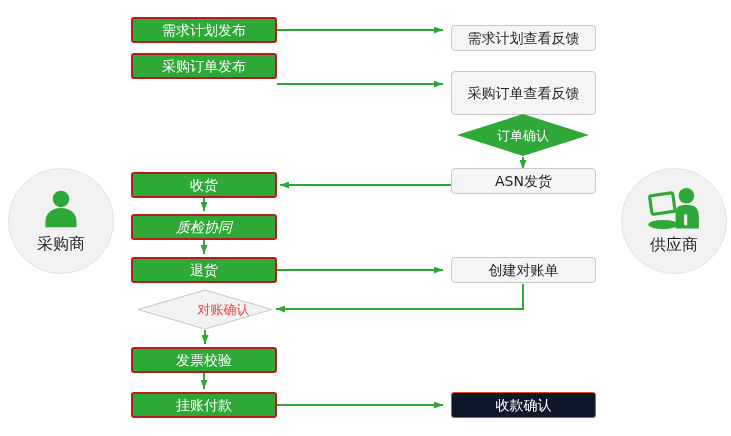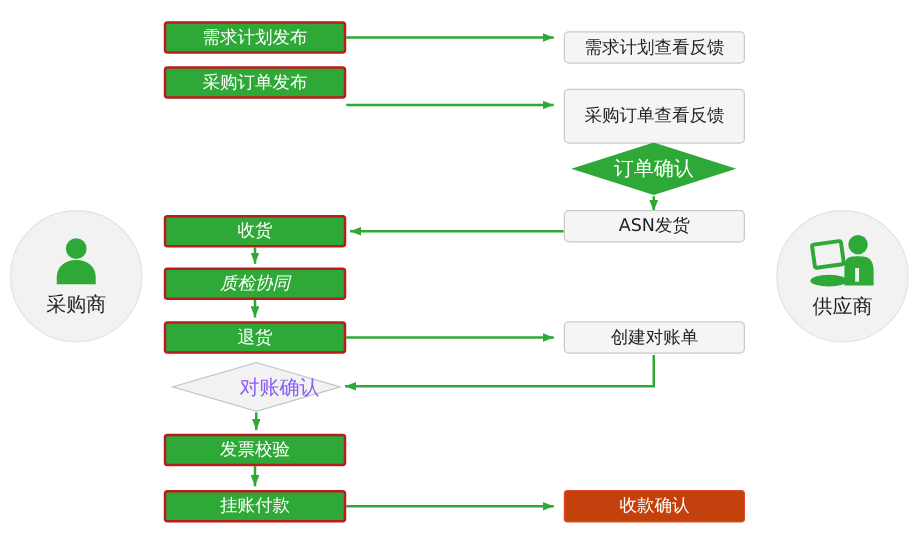--- a/index.html
+++ b/index.html
@@ -13,27 +13,27 @@
     display:flex;align-items:center;justify-content:center;
     font-size:14px;line-height:1;white-space:nowrap;
   }
   .node-green{
     background:#2EA836;color:#ffffff;border:2px solid #b91c1c;border-radius:3px;
   }
   .node-gray{
     background:#F5F5F5;color:#1f1f1f;border:1px solid #C9C9C9;border-radius:4px;
   }
   .node-red{
-    background:#c2410c;color:#ffffff;border:1px solid #E24826;border-radius:3px;
+    background:#0f172a;color:#ffffff;border:1px solid #E24826;border-radius:3px;
   }
   .diamond{background:transparent;border:none;}
   .diamond svg{position:absolute;left:0;top:0;}
-  .diamond .dlbl{position:relative;z-index:1;font-size:16px;}
+  .diamond .dlbl{position:relative;z-index:1;font-size:13px;}
   .diamond-green .dlbl{color:#ffffff;}
-  .diamond-gray .dlbl{color:#8b5cf6;margin-left:37px;}
+  .diamond-gray .dlbl{color:#ef4444;margin-left:37px;}
   .actor{
     position:absolute;z-index:1;width:106px;height:106px;border-radius:50%;
     background:#F2F2F2;border:1px solid #E3E3E3;box-sizing:border-box;
     display:flex;flex-direction:column;align-items:center;justify-content:center;
   }
   .actor .albl{font-size:16px;color:#1f1f1f;margin-top:3px;}
   .actor .aicon{display:block;}
 </style>
 </head>
 <body>

